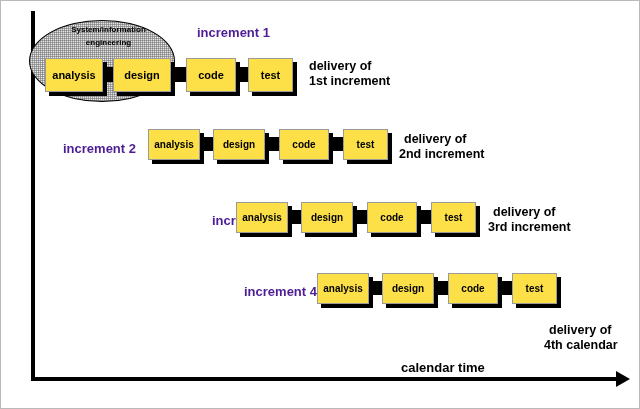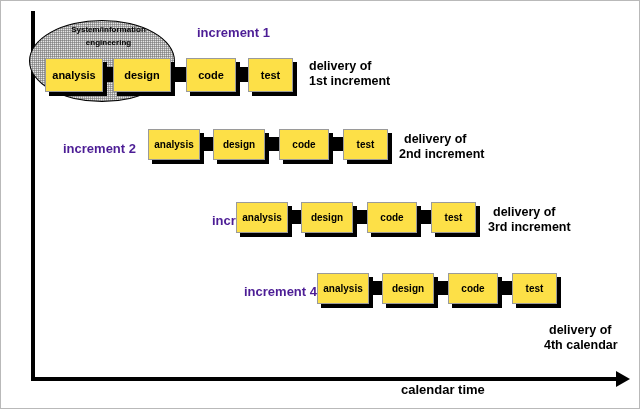--- a/index.html
+++ b/index.html
@@ -98,21 +98,21 @@
   }
 </style>
 </head>
 <body>
 
 <div id="canvas">
 
   <div class="axis-v"></div>
   <div class="axis-h"></div>
   <div class="axis-arrow"></div>
-  <div class="axis-label" style="left:400px;top:381px;">calendar time</div>
+  <div class="axis-label" style="left:400px;top:359px;">calendar time</div>
 
   <div class="ellipse"></div>
   <div class="ellipse-label">System/information</div>
   <div class="ellipse-label" style="top:37px;">engineering</div>
 
   <div class="increment-label" style="left:196px;top:24px;">increment 1</div>
 
   <div class="phase" style="left:44px;top:57px;width:58px;height:34px;font-size:11px;">analysis</div>
   <div class="blockarrow" style="left:104px;top:58px;width:26px;height:30px;">
     <div class="shaft"></div>

